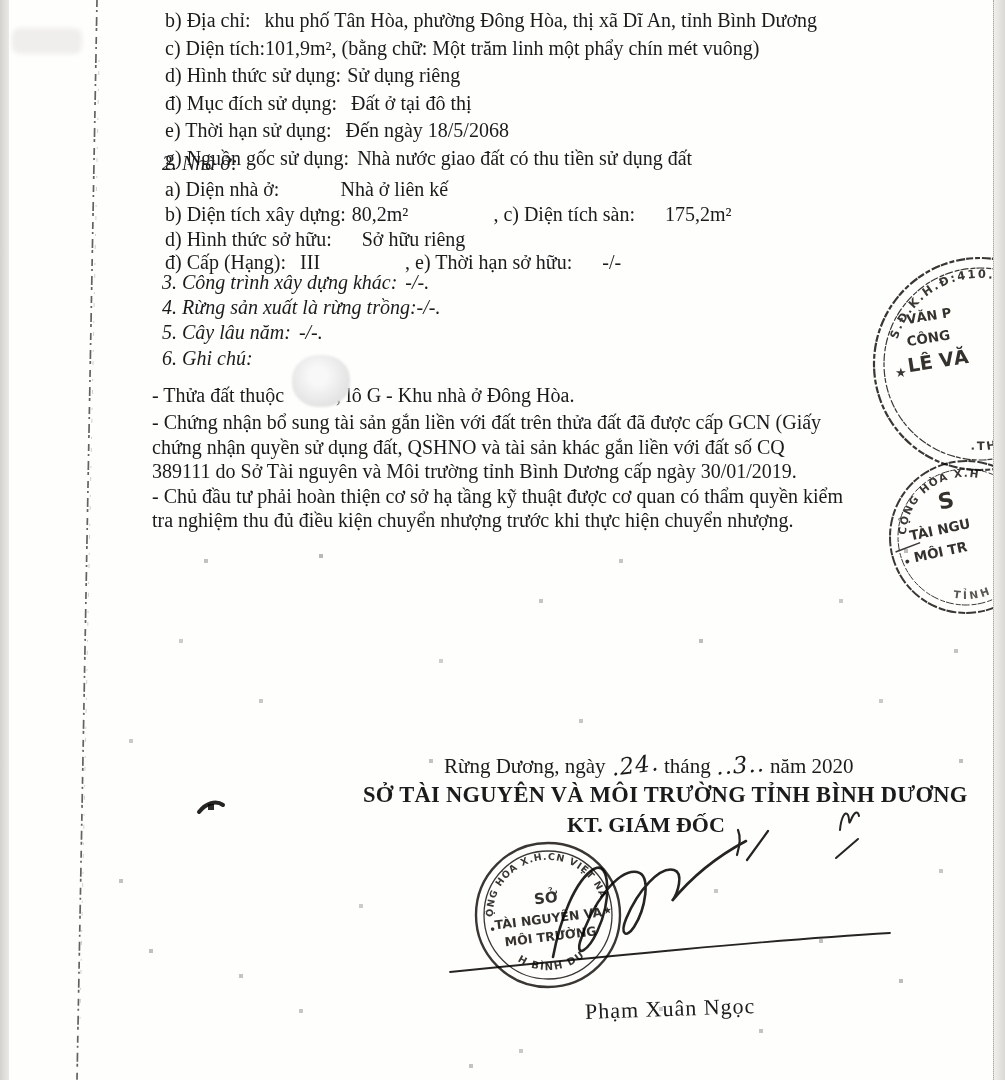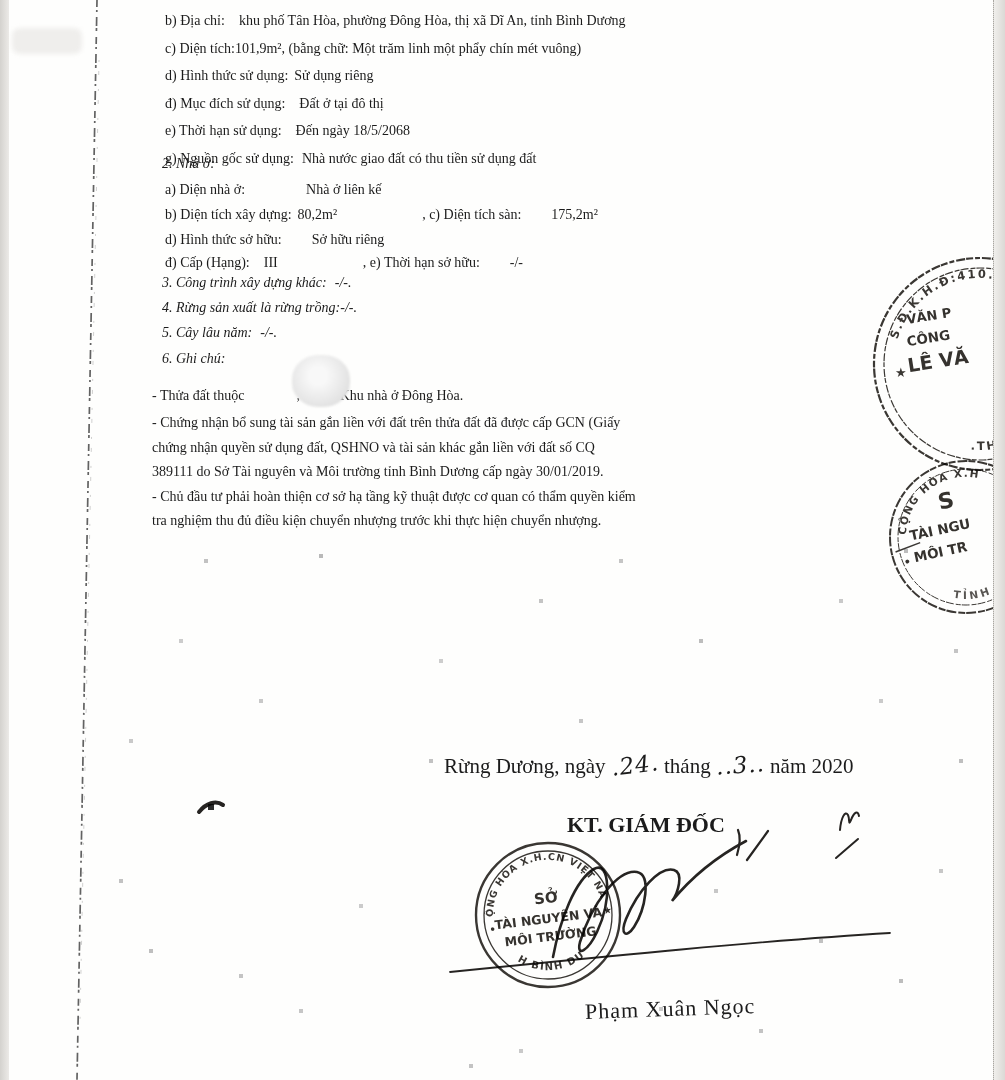--- a/index.html
+++ b/index.html
@@ -11,21 +11,21 @@
   }
   
   .edge-l{position:absolute;left:0;top:0;width:9px;height:1080px;
     background:linear-gradient(90deg,#d4d2ce,#eceae7);}
   .edge-r{position:absolute;left:993px;top:0;width:12px;height:1080px;
     background:linear-gradient(90deg,#f0efec,#d9d7d3);
     border-left:1px dotted #a9a7a2;}
   .smudge-tl{position:absolute;left:12px;top:28px;width:70px;height:26px;
     background:#efeeec;border-radius:8px;filter:blur(2px);}
   
-  .ln{position:absolute;left:165px;white-space:nowrap;font-size:14px;line-height:25px;text-align:center;}
+  .ln{position:absolute;left:165px;white-space:nowrap;font-size:20px;line-height:25px;text-align:center;}
   .ln .lbl,.ln .val{display:inline-block;}
   .h{font-weight:normal;font-style:italic;left:150px;margin-left:12px;}
   .notes .ln{left:152px;}
   .g8{margin-left:8px}.g14{margin-left:14px}.g22{margin-left:6px}
   .g30{margin-left:30px}.g55{margin-left:61px}.g85{margin-left:85px}
   .g120{}
   
   .sig-line{position:absolute;white-space:nowrap;}
   .date-line{left:444px;top:752px;font-size:21px;}
   .hw{font-family:"DejaVu Serif",serif;font-style:italic;font-size:23px;
@@ -129,20 +129,21 @@
 
   <div class="blob"></div>
 
   <div class="sig-line date-line">
     <span>Rừng Dương, ngày</span>
     <span class="hw">.24.</span>
     <span>tháng</span>
     <span class="hw" style="transform:rotate(-4deg)">..3..</span>
     <span>năm 2020</span>
   </div>
+  <div class="sig-line org-line">SỞ TÀI NGUYÊN VÀ MÔI TRƯỜNG TỈNH BÌNH DƯƠNG</div>
   <div class="sig-line kt-line">KT. GIÁM ĐỐC</div>
   <div class="sig-line signer">Phạm Xuân Ngọc</div>
 
   <svg class="stampsvg" style="left:865px;top:249px" width="230" height="230" viewBox="0 0 230 230">
     <circle class="stamp-ink" cx="115" cy="115" r="106" stroke-width="2.2" stroke-dasharray="5 2 9 1 7 2"></circle>
     <circle class="stamp-ink" cx="115" cy="115" r="96" stroke-width="1.2" stroke-dasharray="8 2 5 1"></circle>
     <defs>
       <path id="s1top" d="M31.9,92.7 A86,86 0 0 1 198.1,92.7"></path>
       <path id="s1bot" d="M59.7,180.9 A86,86 0 0 0 170.3,180.9"></path>
     </defs>

